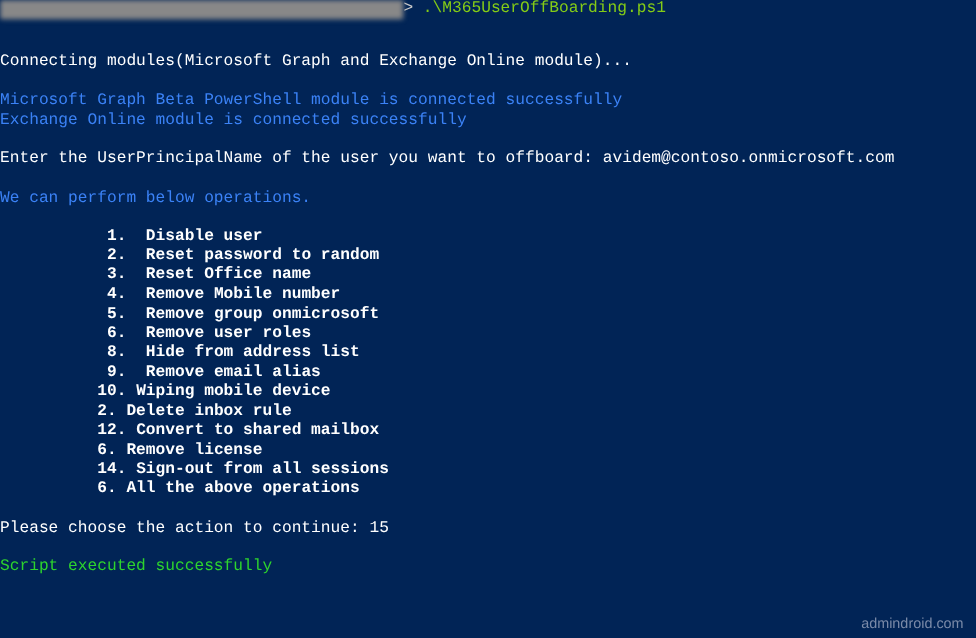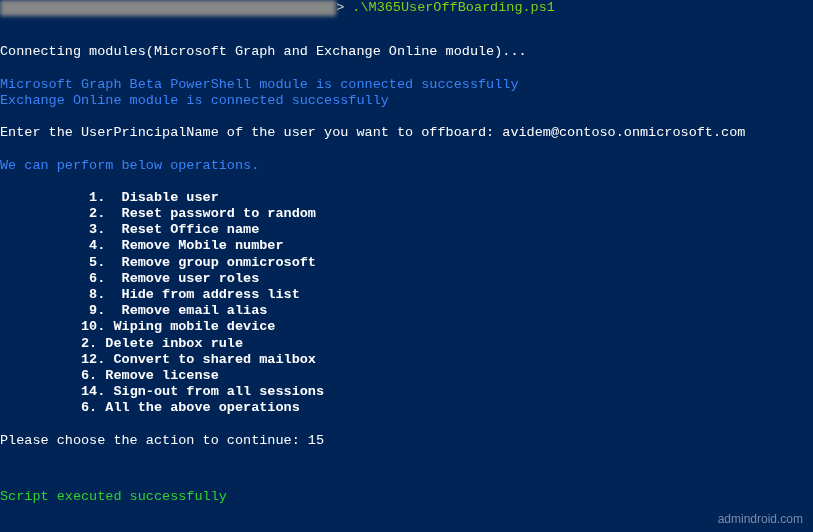--- a/index.html
+++ b/index.html
@@ -35,21 +35,20 @@
     }
     .white {
       color: #ffffff;
       margin-top: 28px;
     }
     .cyan {
       color: #3b82f6;
     }
     .green {
       color: #2dd42d;
-      margin-top: 24px;
     }
     .line {
       white-space: pre;
     }
     .blank {
       height: 1.2em;
     }
     .ops-list {
       padding-left: 0;
       font-weight: bold;

